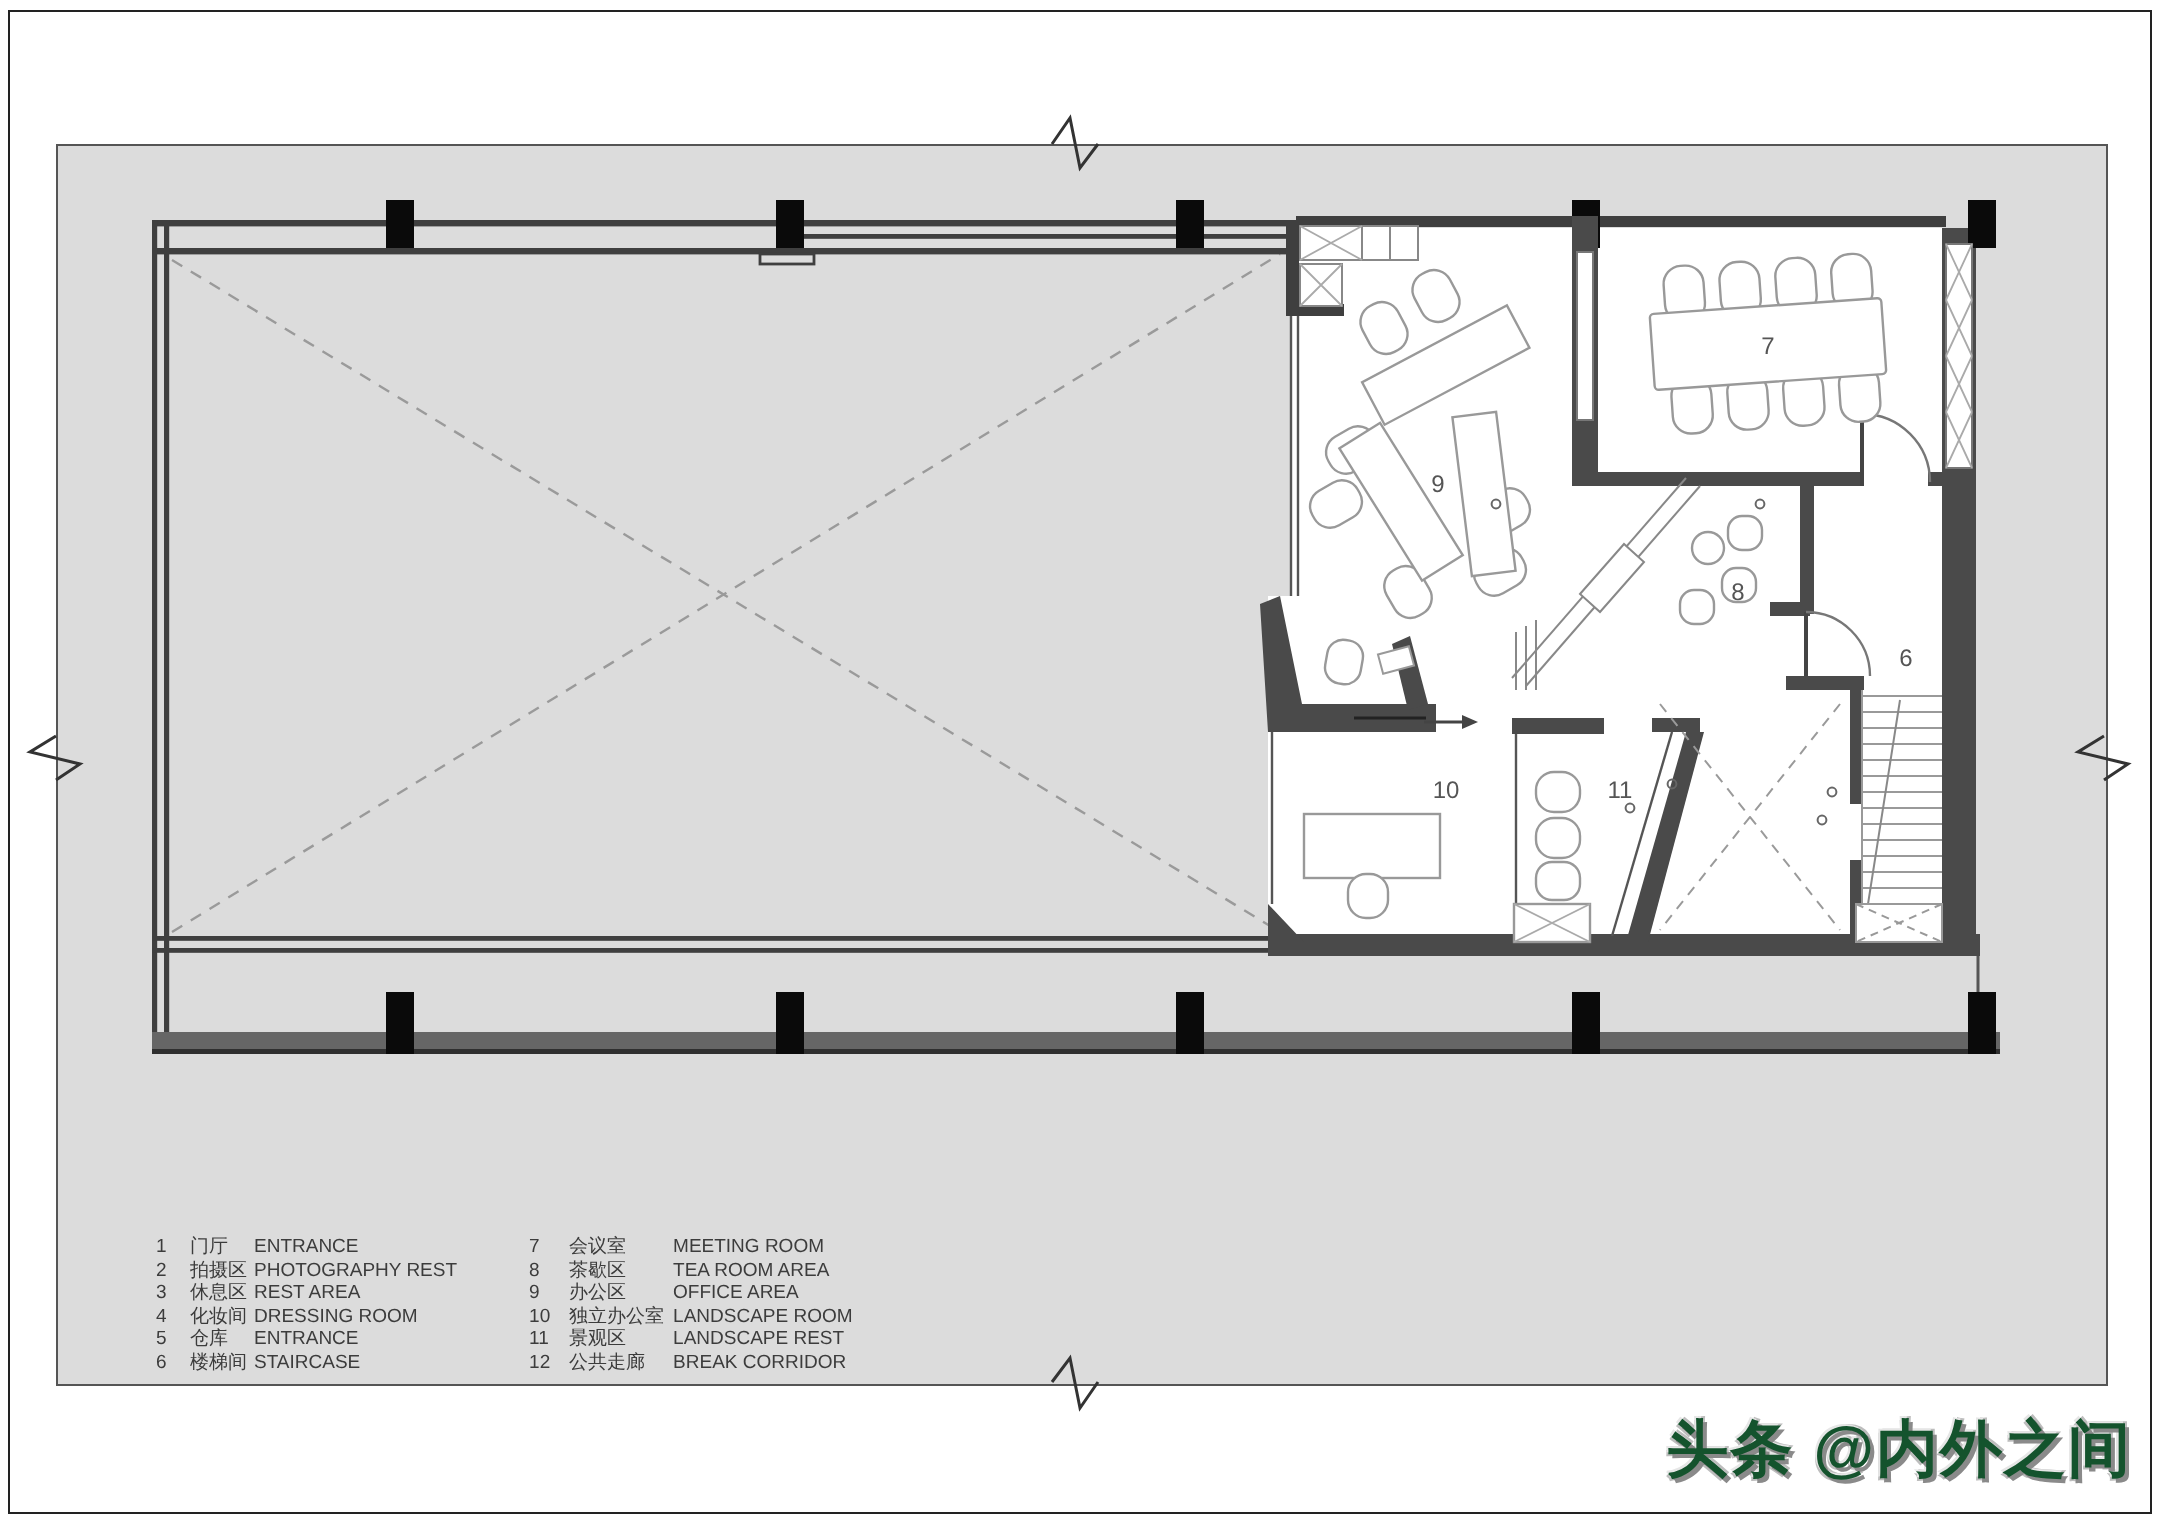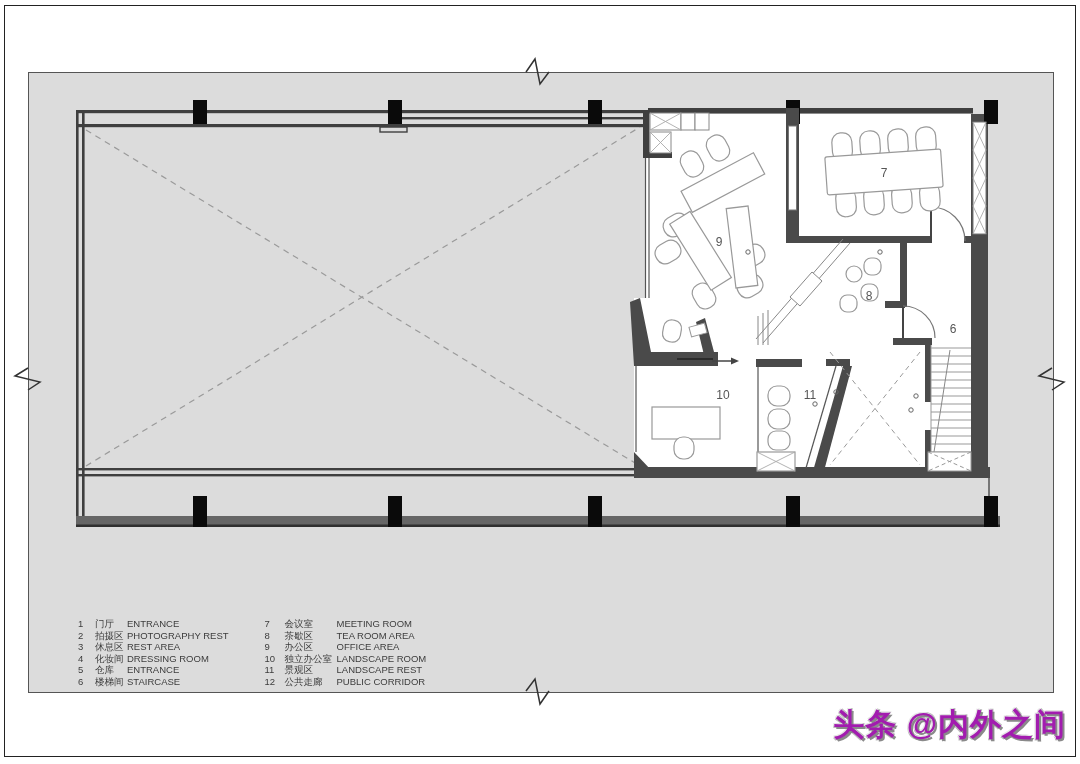--- a/index.html
+++ b/index.html
@@ -10,21 +10,21 @@
   #plan-svg{position:absolute;left:0;top:0;}
   
   #legend{position:absolute;left:78px;top:618px;display:flex;gap:36px;font-size:9.5px;color:#3c3c3c;}
   .legend-col{display:flex;flex-direction:column;}
   .legend-row{display:flex;line-height:11.5px;white-space:nowrap;}
   .legend-num{width:17px;}
   .legend-col:nth-child(2) .legend-num{width:20px;}
   .legend-cn{width:32px;}
   .legend-col:nth-child(2) .legend-cn{width:52px;}
   
-  #watermark{position:absolute;right:14px;top:704px;font-size:31px;font-weight:bold;color:#a21caf;
+  #watermark{position:absolute;right:14px;top:704px;font-size:31px;font-weight:bold;color:#14532d;
              letter-spacing:1px;
              text-shadow:2px 2px 0 #8a8a8a,-1px -1px 0 #e6e6e6,1px -1px 0 #bdbdbd,-1px 1px 0 #bdbdbd;}
   text{font-family:"Liberation Sans","DejaVu Sans",sans-serif;}
 </style>
 </head>
 <body>
 
 <div id="stage">
   <div id="frame"></div>
   <div id="canvas"></div>
@@ -316,19 +316,19 @@
           <span class="legend-en">LANDSCAPE ROOM</span>
         </div>
         <div class="legend-row">
           <span class="legend-num">11</span>
           <span class="legend-cn">景观区</span>
           <span class="legend-en">LANDSCAPE REST</span>
         </div>
         <div class="legend-row">
           <span class="legend-num">12</span>
           <span class="legend-cn">公共走廊</span>
-          <span class="legend-en">PUBLIC CORRIDOR</span>
+          <span class="legend-en">BREAK CORRIDOR</span>
         </div>
       </div>
   </div>
 
   <div id="watermark">头条 @内外之间</div>
 </div>
 
 </body></html>

